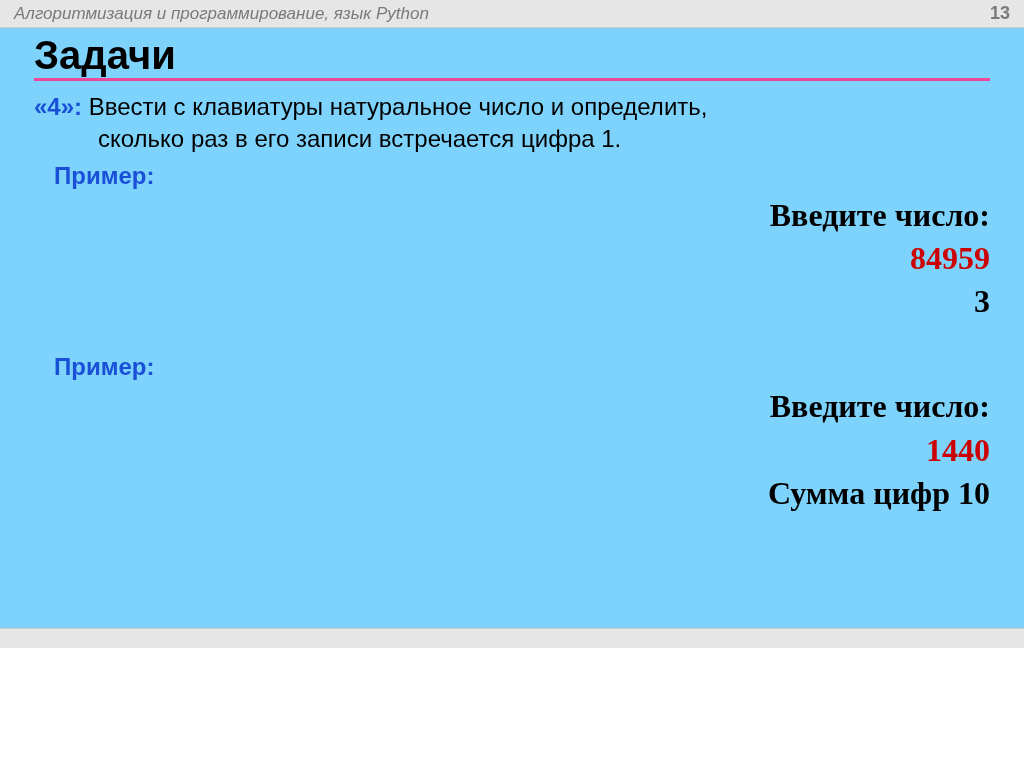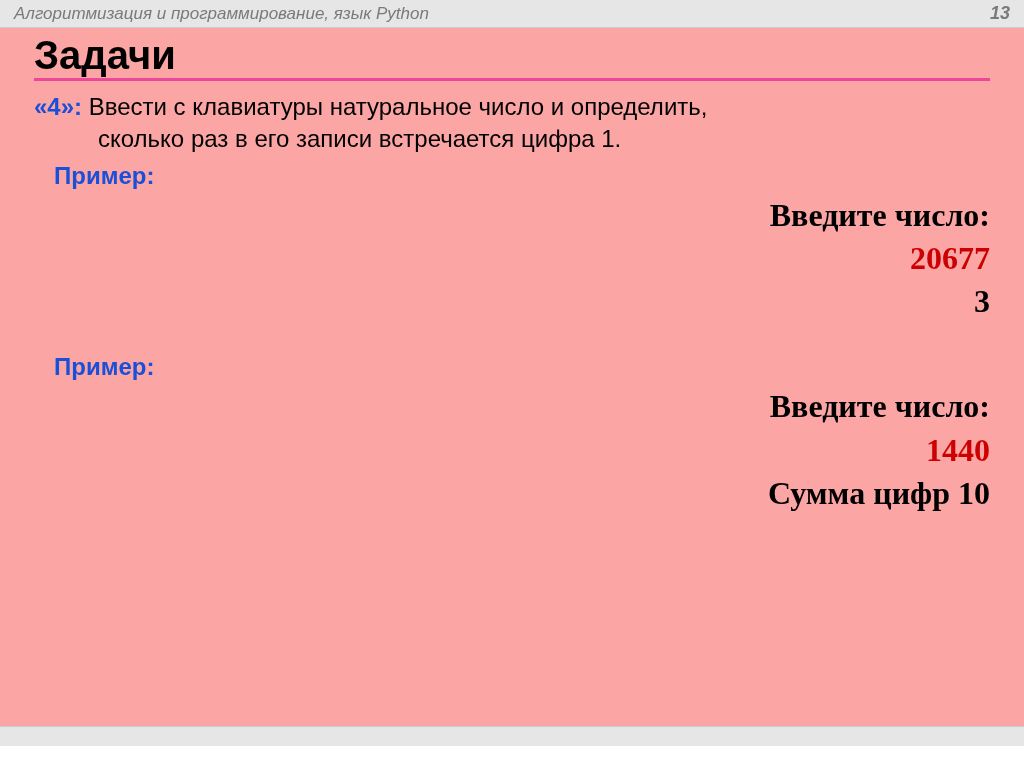--- a/index.html
+++ b/index.html
@@ -1,36 +1,35 @@
 <!DOCTYPE html>
 <html><head>
 <meta charset="utf-8">
 <style>
   * { margin: 0; padding: 0; box-sizing: border-box; }
   html, body { width: 1024px; height: 767px; font-family: Arial, Helvetica, sans-serif; background: #fff; }
-  .page { width: 1024px; height: 746px; position: relative; background: #fca5a5; }
+  .page { width: 1024px; height: 648px; position: relative; background: #7dd3fc; }
   .header-bar {
     height: 28px;
     background: #e6e6e6;
     border-bottom: 1px solid #ccc;
     display: flex;
     align-items: center;
     padding: 0 14px;
     justify-content: space-between;
   }
   .header-title {
     font-style: italic;
     color: #7a7a7a;
     font-size: 17px;
   }
   .page-number {
     color: #7a7a7a;
     font-size: 18px;
     font-weight: bold;
-    font-style: italic;
   }
   .content {
     padding: 6px 34px 0 34px;
   }
   .main-heading {
     font-size: 40px;
     font-weight: bold;
     color: #000;
     border-bottom: 3px solid #ec4899;
     padding-bottom: 2px;
@@ -93,21 +92,21 @@
 
     <div class="task-block">
       <div class="task-text">
         <span class="task-label">«4»:</span>
         <span>Ввести с клавиатуры натуральное число и определить,</span>
         <span class="task-indent">сколько  раз в его записи встречается цифра 1.</span>
       </div>
       <div class="example-label">Пример:</div>
       <div class="code-block">
         <div class="code-line">Введите число:</div>
-        <div class="code-line code-red">20677</div>
+        <div class="code-line code-red">84959</div>
         <div class="code-line">3</div>
       </div>
     </div>
 
     <div class="task-block">
       <div class="example-label">Пример:</div>
       <div class="code-block">
         <div class="code-line">Введите число:</div>
         <div class="code-line code-red">1440</div>
         <div class="code-line">Сумма цифр 10</div>

